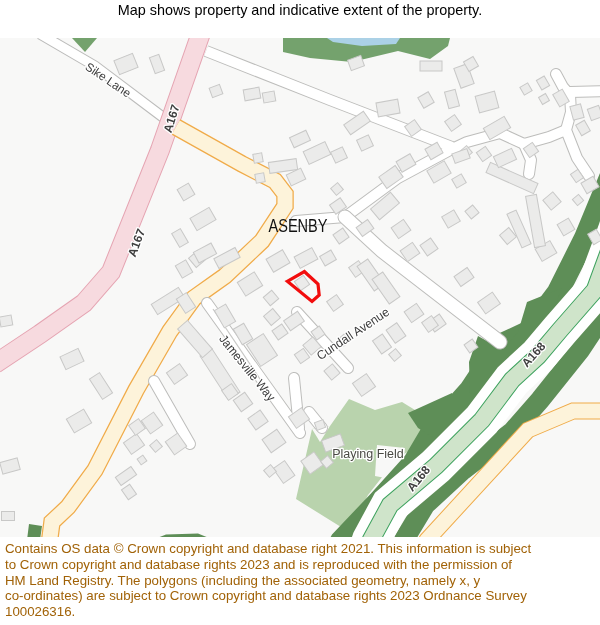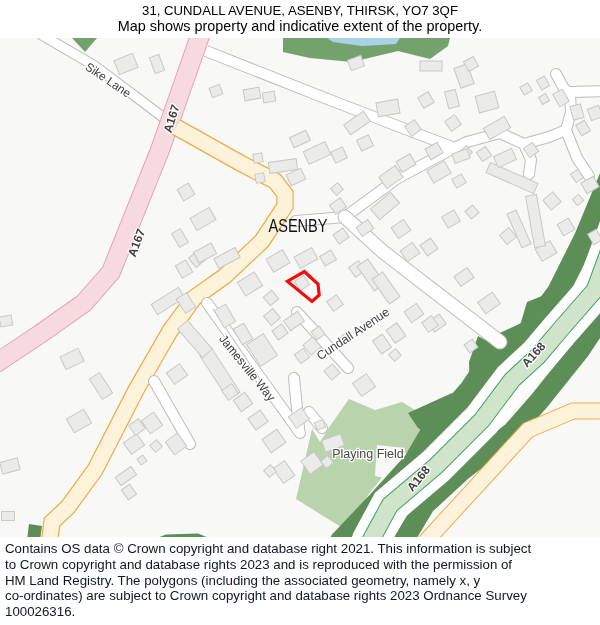--- a/index.html
+++ b/index.html
@@ -1,24 +1,23 @@
 <!DOCTYPE html>
 <html><head>
 <meta charset="utf-8">
 <style>
   html,body{margin:0;padding:0;}
   body{width:600px;height:625px;font-family:"Liberation Sans",sans-serif;background:#fff;position:relative;overflow:hidden;}
   .hdr{position:absolute;top:0;left:0;width:600px;text-align:center;color:#000;line-height:15.9px;padding-top:3px;}
   .map{position:absolute;top:38px;left:0;width:600px;height:499px;}
-  .ftr{position:absolute;top:541px;left:5px;width:594px;font-size:13.3px;color:#0f172a;line-height:15.8px;text-align:left;}
+  .ftr{position:absolute;top:541px;left:5px;width:594px;font-size:13.3px;color:#a16207;line-height:15.8px;text-align:left;}
 </style>
 </head>
 <body>
 <div class="hdr">
-    <div style="font-size:13.2px">31, CUNDALL AVENUE, ASENBY, THIRSK, YO7 3QF</div>
     <div style="font-size:14.4px">Map shows property and indicative extent of the property.</div>
   </div>
 <div class="map">
 <svg width="600" height="499" viewBox="0 38 600 499" xmlns="http://www.w3.org/2000/svg">
 <rect x="0" y="38" width="600" height="499" fill="#f8f8f7"></rect>
 
 <g id="greens">
 <polygon points="283,38 450,38 448,46 430,59 398,51 352,62 310,58 283,52" fill="#74a26d"></polygon>
 <polygon points="327,38 400,38 396,44 362,46 333,42" fill="#abd1e6"></polygon>
 <polygon points="72,38 97,38 85,52" fill="#74a26d"></polygon>

